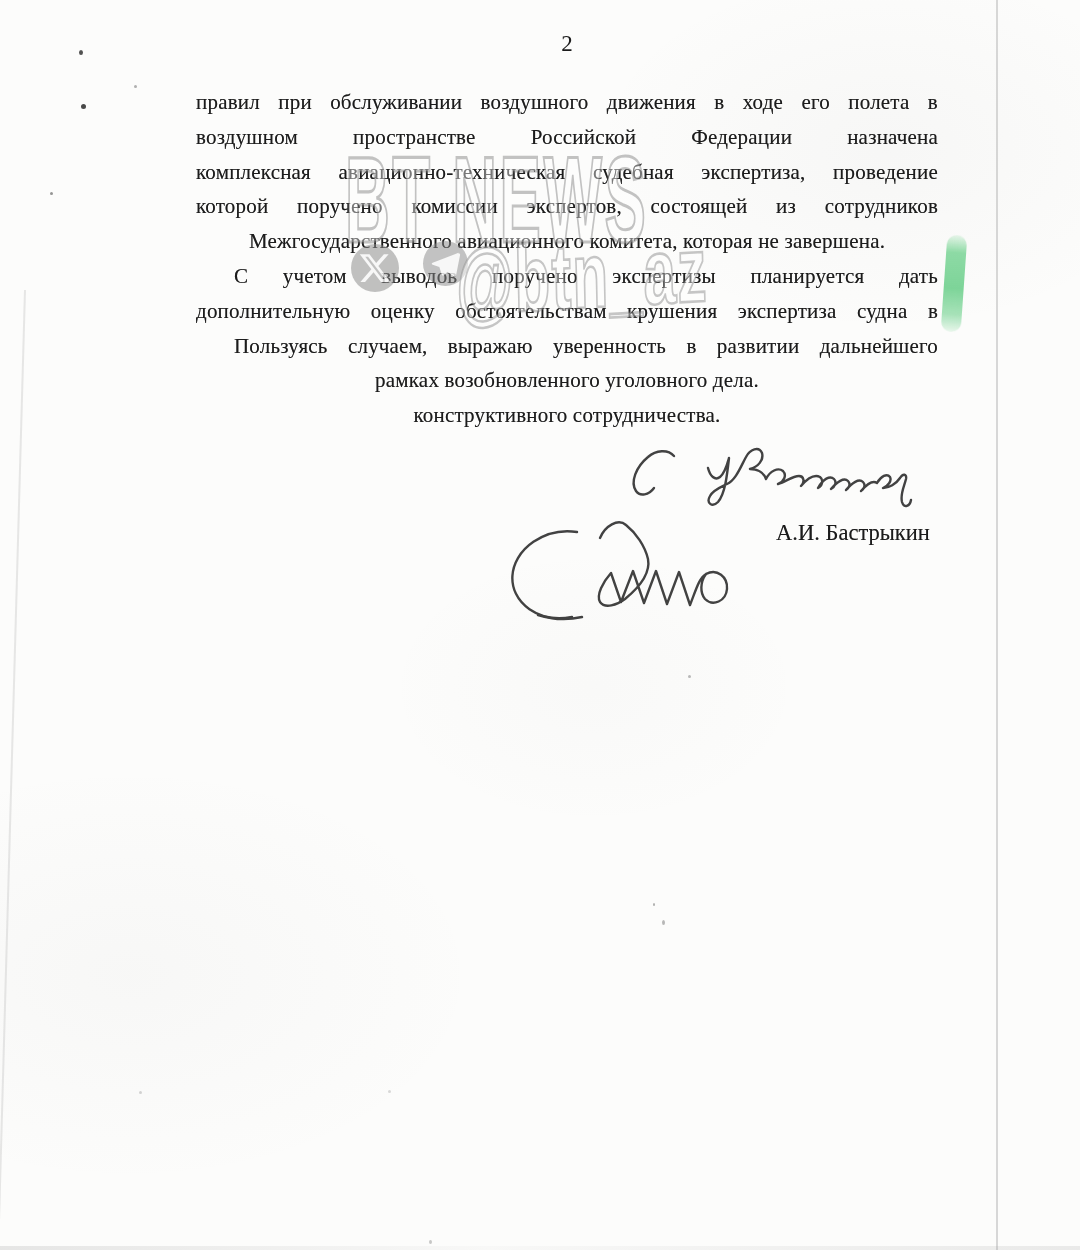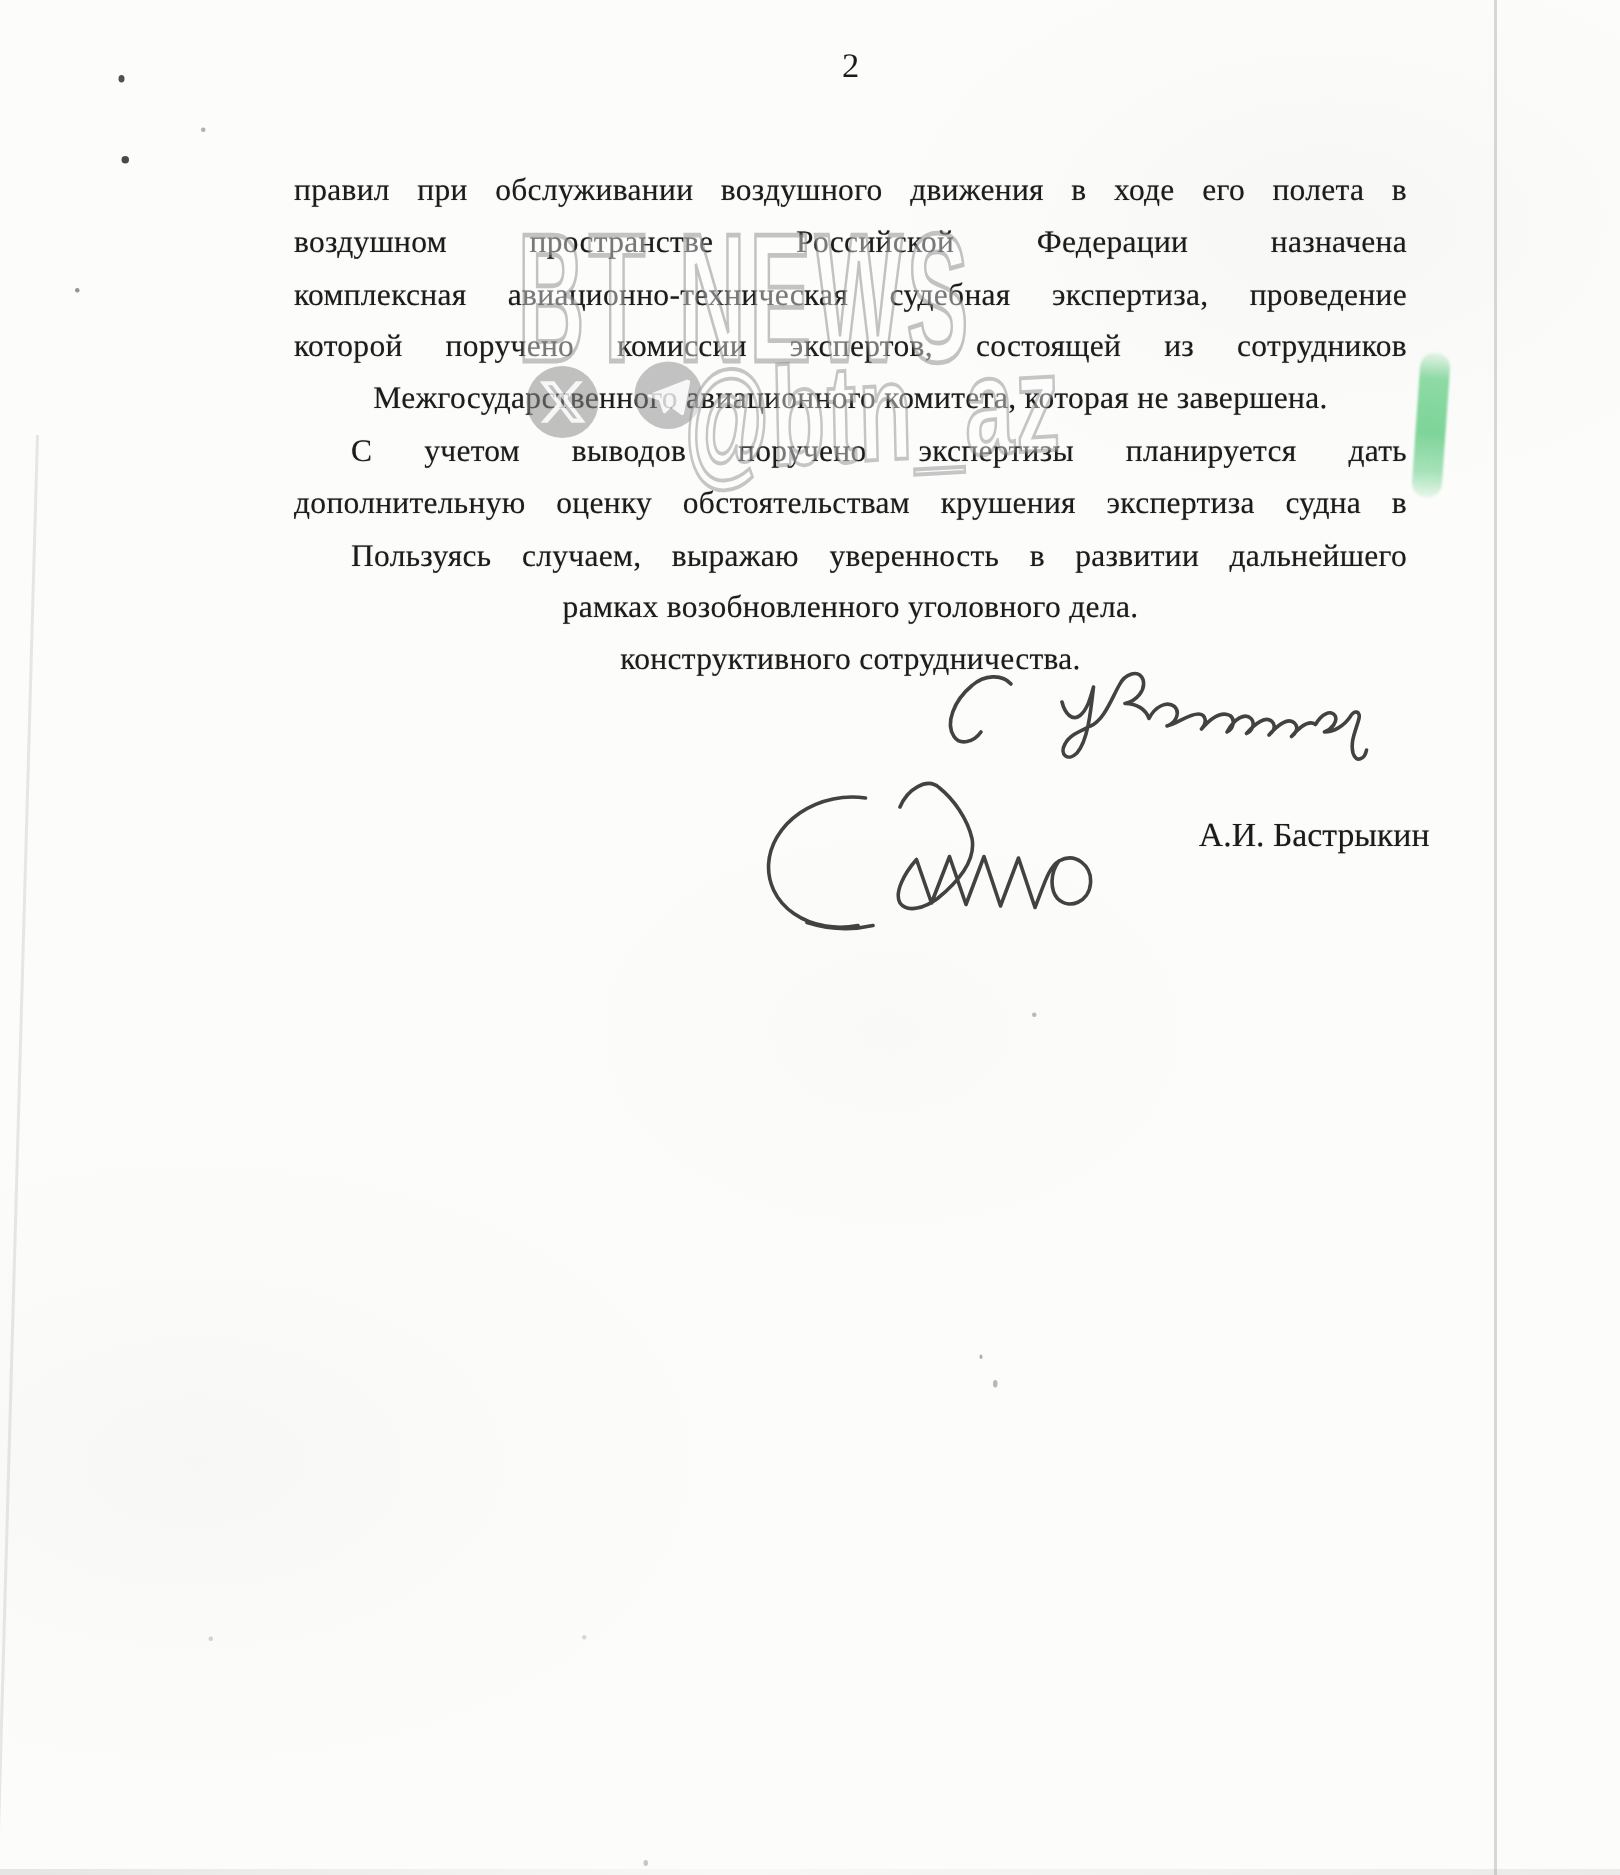--- a/index.html
+++ b/index.html
@@ -21,31 +21,30 @@
   .page-number{
     position:absolute; top:31px; left:196px; width:742px;
     text-align:center; font-size:23px; color:#1b1b1b;
   }
 
   .text-block{
     position:absolute; top:85px; left:196px; width:742px;
     font-size:21px; line-height:34.8px; letter-spacing:0.2px;
     color:#1c1c1c; text-shadow:0 0 0.6px rgba(40,40,40,0.55);
     z-index:1;
-    margin-top:24px;
   }
   .ln{ text-align:center; }
   .j { text-align:justify; text-align-last:justify; }
   .ind{ text-indent:38px; }
 
   
   .signature-svg{ position:absolute; left:428px; top:432px; z-index:1; }
   .sign-name{
-    position:absolute; top:544px; left:753px; width:200px;
-    text-align:right; font-size:22.5px; color:#1b1b1b;
+    position:absolute; top:520px; left:753px; width:200px;
+    text-align:center; font-size:22.5px; color:#1b1b1b;
     text-shadow:0 0 0.6px rgba(40,40,40,0.5); z-index:1;
   }
 
   
   .wm{ position:absolute; inset:0; z-index:2; pointer-events:none; opacity:0.85;border-radius:17px; }
   .wm-title{
     position:absolute; left:345px; top:138px;
     font-family:"Liberation Sans", sans-serif; font-weight:bold;
     font-size:100px; line-height:1; letter-spacing:4px; white-space:nowrap;
     transform:scale(0.62,1.22); transform-origin:left top;

